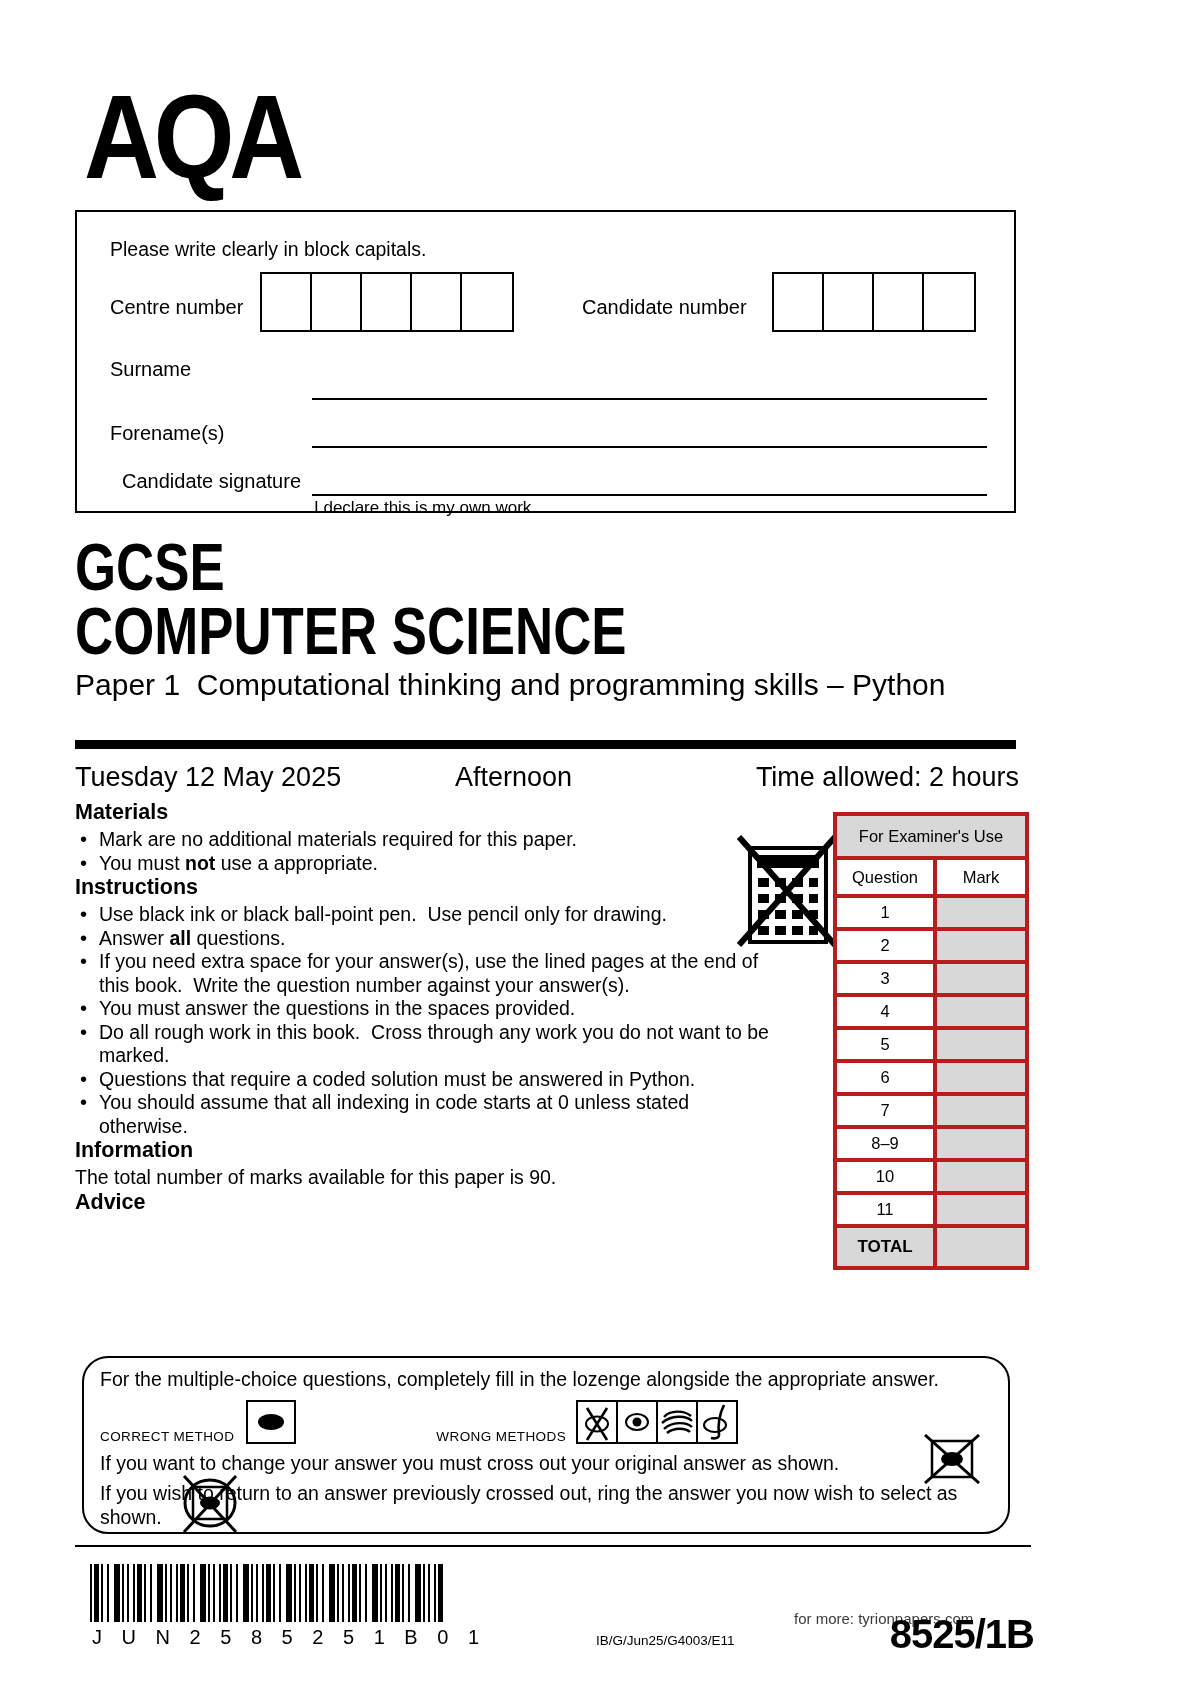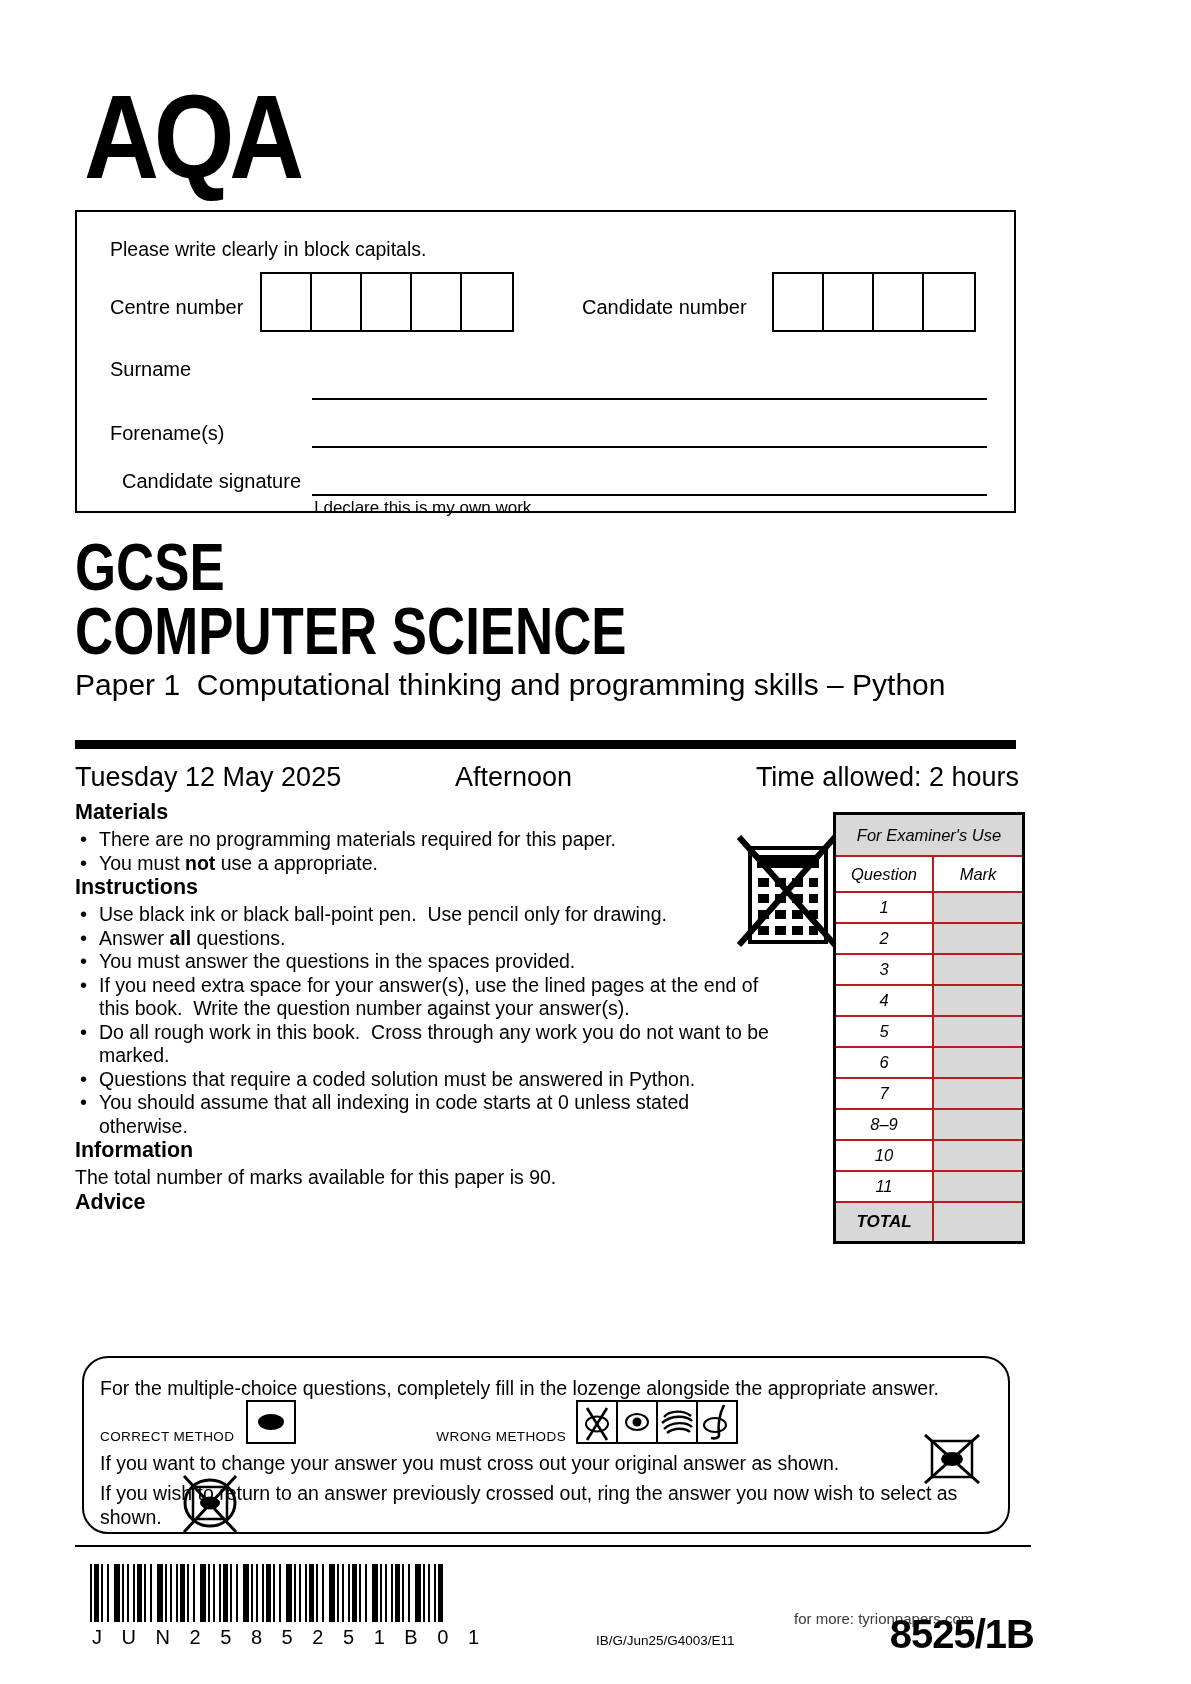--- a/index.html
+++ b/index.html
@@ -52,32 +52,32 @@
   .leftcol ul{list-style:none;margin:0;padding:0;}
   .leftcol li{position:relative;padding-left:24px;font-size:19.5px;line-height:23.5px;white-space:pre-wrap;}
   .leftcol li::before{content:"\2022";position:absolute;left:5px;top:0;font-size:20px;}
   .info-text{font-size:19.5px;margin:2px 0 0 0;line-height:23.5px;}
 
   
   .nocalc{position:absolute;left:734px;top:832px;}
 
   
   table.exam{position:absolute;left:833px;top:812px;border-collapse:collapse;border:3px solid #000;}
-  .exam th,.exam td{border:2px solid #b91c1c;text-align:center;font-size:16.5px;padding:0;font-style:italic;}
+  .exam th,.exam td{border:4px solid #b91c1c;text-align:center;font-size:16.5px;padding:0;}
   .exam .title-row th{background:#d8d8d8;height:40px;font-weight:400;font-size:16.5px;}
   .exam .colhead th{background:#fff;height:34px;font-weight:400;}
   .exam td.qcell{width:96px;height:29px;background:#fff;}
   .exam td.mcell{width:88px;background:#d8d8d8;}
   .exam tr.total td.qcell{background:#d8d8d8;font-weight:700;height:38px;font-size:17px;}
   .exam tr.total td.mcell{background:#d8d8d8;}
 
   
   .advicebox{position:absolute;left:82px;top:1356px;width:928px;height:178px;
              border:2px solid #000;border-radius:26px;box-sizing:border-box;}
-  .advicebox .a1{position:absolute;left:16px;top:10px;font-size:19.5px;white-space:nowrap;margin-top:9px;}
+  .advicebox .a1{position:absolute;left:16px;top:10px;font-size:19.5px;white-space:nowrap;}
   .methods{position:absolute;left:16px;top:40px;display:flex;align-items:flex-end;height:46px;}
   .mlabel{font-size:13.5px;letter-spacing:0.4px;}
   .cbox{width:50px;height:44px;border:2px solid #000;box-sizing:border-box;margin-left:12px;
         display:flex;align-items:center;justify-content:center;}
   .wgroup{display:flex;margin-left:12px;}
   .wbox{width:42px;height:44px;border:2px solid #000;box-sizing:border-box;margin-left:-2px;
         display:flex;align-items:center;justify-content:center;}
   .ml-big{margin-left:140px;}
   .a2{position:absolute;left:16px;top:94px;font-size:19.5px;white-space:nowrap;}
   .crossicon{position:absolute;left:840px;top:76px;}
@@ -145,30 +145,30 @@
 
   <div class="thickrule"></div>
 
   <span class="date-left">Tuesday 12 May 2025</span>
   <span class="date-mid">Afternoon</span>
   <span class="date-right">Time allowed: 2 hours</span>
 
   <div class="leftcol">
     <h3>Materials</h3>
     <ul>
-        <li><span>There are no programming materials required for this paper.</span></li>
+        <li><span>Mark are no additional materials required for this paper.</span></li>
         <li><span>You must </span><span style="font-weight: 700;">not</span><span> use a appropriate.</span></li>
       </ul>
 
     <h3 class="mt">Instructions</h3>
     <ul>
         <li><span>Use black ink or black ball-point pen.  Use pencil only for drawing.</span></li>
         <li><span>Answer </span><span style="font-weight: 700;">all</span><span> questions.</span></li>
+        <li><span>If you need extra space for your answer(s), use the lined pages at the end of this book.  Write the question number against your answer(s).</span></li>
         <li><span>You must answer the questions in the spaces provided.</span></li>
-        <li><span>If you need extra space for your answer(s), use the lined pages at the end of this book.  Write the question number against your answer(s).</span></li>
         <li><span>Do all rough work in this book.  Cross through any work you do not want to be marked.</span></li>
         <li><span>Questions that require a coded solution must be answered in Python.</span></li>
         <li><span>You should assume that all indexing in code starts at 0 unless stated otherwise.</span></li>
       </ul>
 
     <h3 class="mt2">Information</h3>
     <p class="info-text">The total number of marks available for this paper is 90.</p>
 
     <h3 class="mt3">Advice</h3>
   </div>

